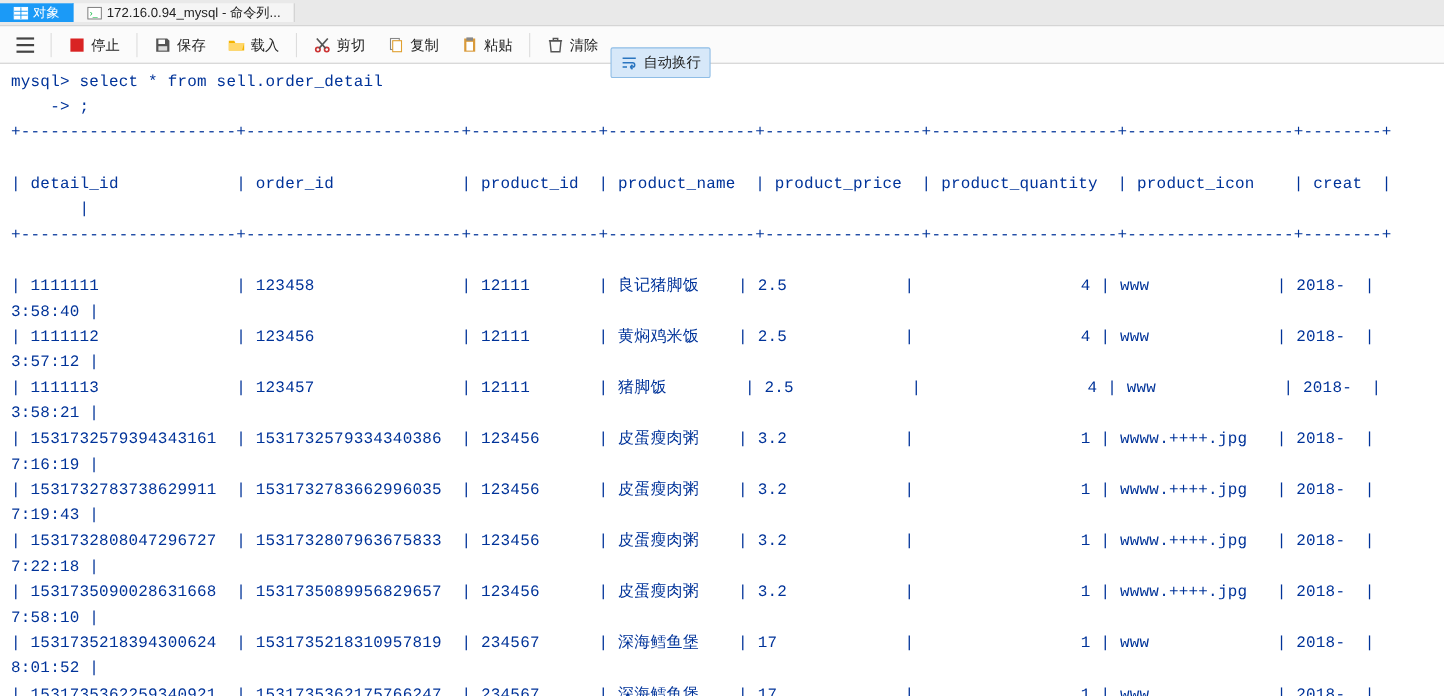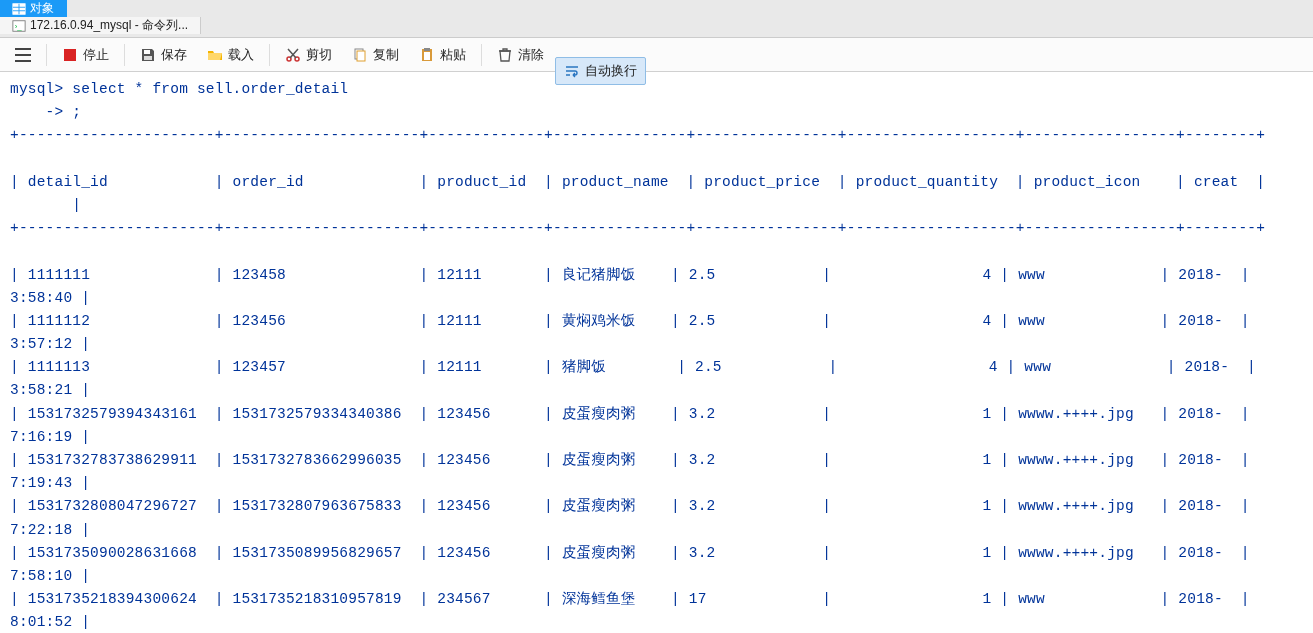--- a/index.html
+++ b/index.html
@@ -1,18 +1,18 @@
 <!DOCTYPE html>
 <html><head>
 <meta charset="utf-8">
 <style>
   * { box-sizing: border-box; }
   html,body { margin:0; padding:0; background:#fff; font-family:"Microsoft YaHei",Arial,sans-serif; font-size:13px; color:#222; overflow:hidden; width:1313px; height:633px; }
   
-  .tabstrip { height:38px; background:#e9e9e9; border-bottom:1px solid #ccc; display:flex; align-items:flex-start; user-select:none;flex-direction:column; }
+  .tabstrip { height:24px; background:#e9e9e9; border-bottom:1px solid #ccc; display:flex; align-items:center; user-select:none; }
   .tab { display:flex; align-items:center; padding:0 12px; border-right:1px solid #ccc; background:#f5f5f5; cursor:pointer; font-size:12px; gap:4px; }
   .tab.active { background:#1b9af7; color:#fff; border-right:1px solid #1b9af7; }
   .tab .licon { width:14px; height:14px; display:inline-flex; }
   
   .toolbar { height:34px; border-bottom:1px solid #d0d0d0; display:flex; align-items:center; padding:0 6px; gap:2px; background:#fbfbfb; }
   .tbtn { display:flex; align-items:center; gap:5px; padding:4px 8px; border:1px solid transparent; border-radius:2px; cursor:pointer; font-size:13px; color:#222; }
   .tbtn.toggled { background:#d7e8f9; border-color:#8fbde6;margin-top:32px; }
   .toolbar .sep { width:1px; height:22px; background:#ddd; margin:0 4px; }
   .tbtn .ticon { width:16px; height:16px; display:inline-flex; align-items:center; justify-content:center; }
   .hamb { width:18px; height:14px; position:relative; }

